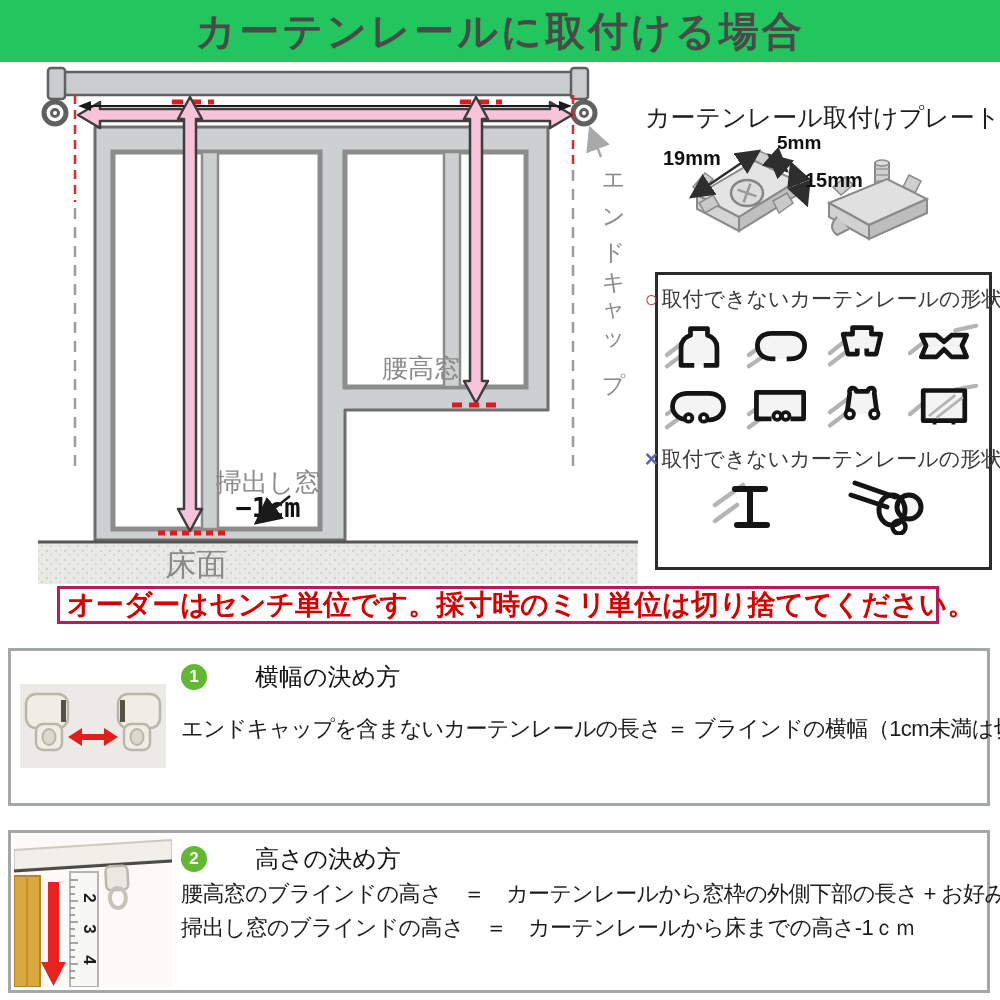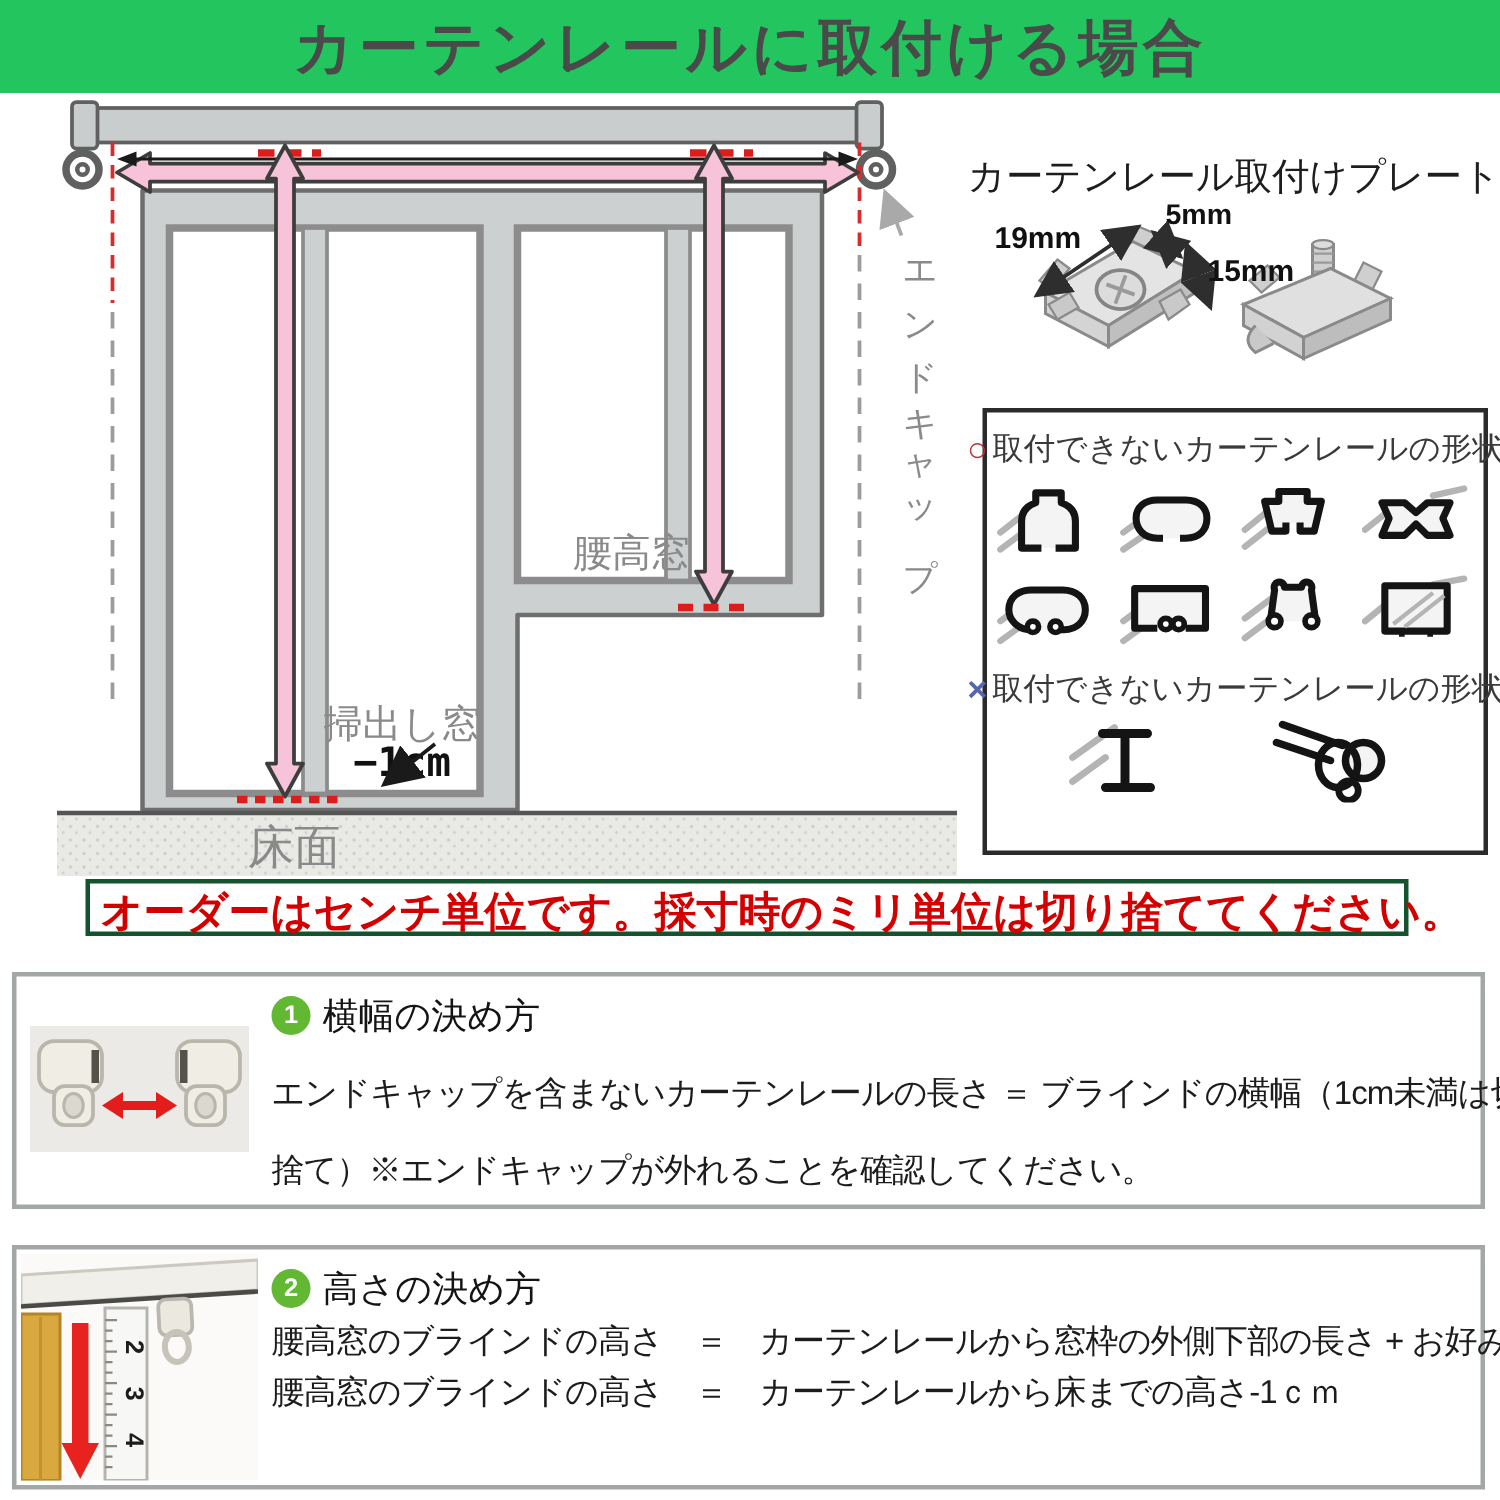--- a/index.html
+++ b/index.html
@@ -20,35 +20,35 @@
   .shape-title{display:flex;align-items:center;justify-content:center;
                margin-top:10px;font-size:21px;color:#3a3a3a;white-space:nowrap;}
   .shape-title .mark{font-size:23px;font-weight:bold;margin-right:3px;}
   .mark-ok{color:#c5303a;}
   .mark-ng{color:#5567ad;}
   .shape-grid{display:grid;grid-template-columns:repeat(4,76px);justify-content:space-evenly;
               grid-row-gap:10px;margin-top:8px;}
   .shape-row-ng{display:flex;justify-content:center;gap:58px;margin-top:4px;}
 
   
-  .warning{left:57px;top:586px;width:876px;height:32px;border:3px solid #14532d;
-           display:flex;}
+  .warning{left:57px;top:586px;width:876px;height:32px;border:3px solid #be185d;
+           display:flex;align-items:center;}
   .warning span{font-size:28px;font-weight:bold;color:#d40000;white-space:nowrap;
                 padding-left:7px;letter-spacing:0px;}
 
   
   .section{width:976px;left:8px;background:#fff;border:3px solid #a3a7a7;}
   .sec1{top:648px;height:152px;}
   .sec2{top:830px;height:157px;}
   .sec-photo{left:3px;top:3px;}
   .sec-content{left:170px;top:10px;width:810px;}
   .sec-head{display:flex;align-items:center;gap:8px;}
   .num-badge{width:26px;height:26px;border-radius:50%;background:#62b832;color:#fff;
              font-size:17px;font-weight:bold;display:flex;align-items:center;justify-content:center;}
-  .sec-head .h{font-size:24px;color:#141414;}
+  .sec-head .h{font-size:24px;color:#141414;margin-left:40px;}
   .sec-line{font-size:22px;color:#1c1c1c;letter-spacing:-0.6px;white-space:nowrap;margin-top:21px;}
   .sec2 .sec-line{margin-top:4px;}
 
   
   .endcap-label{left:599px;top:160px;writing-mode:vertical-rl;font-size:23px;
                 color:#8a8a8a;letter-spacing:6px;}
 
   svg{display:block;}
   svg text{font-family:"Liberation Sans",sans-serif;}
   .dlabel{fill:#8a8a8a;font-size:26px;}
@@ -255,21 +255,20 @@
       <polygon points="54,83 68,74 68,92" fill="#e31c1c"></polygon>
       <polygon points="104,83 90,74 90,92" fill="#e31c1c"></polygon>
     </g>
   </svg>
   <div class="abs sec-content">
     <div class="sec-head">
       <span class="num-badge">1</span>
       <span class="h">横幅の決め方</span>
     </div>
     <div class="sec-line">エンドキャップを含まないカーテンレールの長さ ＝ ブラインドの横幅（1cm未満は切り</div>
-    <div class="sec-line">捨て）※エンドキャップが外れることを確認してください。</div>
   </div>
 </div>
 
 <div class="abs section sec2">
   <svg class="abs sec-photo" width="158" height="151" viewBox="0 0 158 151">
     <rect width="158" height="151" fill="#fbfaf8"></rect>
     <polygon points="0,14 158,4 158,24 0,34" fill="#f1efe9" stroke="#ccc9c0" stroke-width="2"></polygon>
     <line x1="0" y1="35" x2="158" y2="25" stroke="#4a4a46" stroke-width="3"></line>
     <g transform="rotate(-3 103 45)">
       <rect x="92" y="30" width="22" height="24" rx="5" fill="#eae8df" stroke="#b9b7ae" stroke-width="2.5"></rect>
@@ -288,15 +287,15 @@
       <text x="74" y="97" font-size="17" font-weight="bold" fill="#1c1c1c" text-anchor="middle" transform="rotate(90 74 93)">3</text>
       <text x="74" y="128" font-size="17" font-weight="bold" fill="#1c1c1c" text-anchor="middle" transform="rotate(90 74 124)">4</text>
     </g>
   </svg>
   <div class="abs sec-content">
     <div class="sec-head">
       <span class="num-badge">2</span>
       <span class="h">高さの決め方</span>
     </div>
     <div class="sec-line">腰高窓のブラインドの高さ　＝　カーテンレールから窓枠の外側下部の長さ + お好み</div>
-    <div class="sec-line">腰高窓のブラインドの高さ　＝　カーテンレールから床までの高さ-1ｃｍ</div>
+    <div class="sec-line">掃出し窓のブラインドの高さ　＝　カーテンレールから床までの高さ-1ｃｍ</div>
   </div>
 </div>
 
 </body></html>

